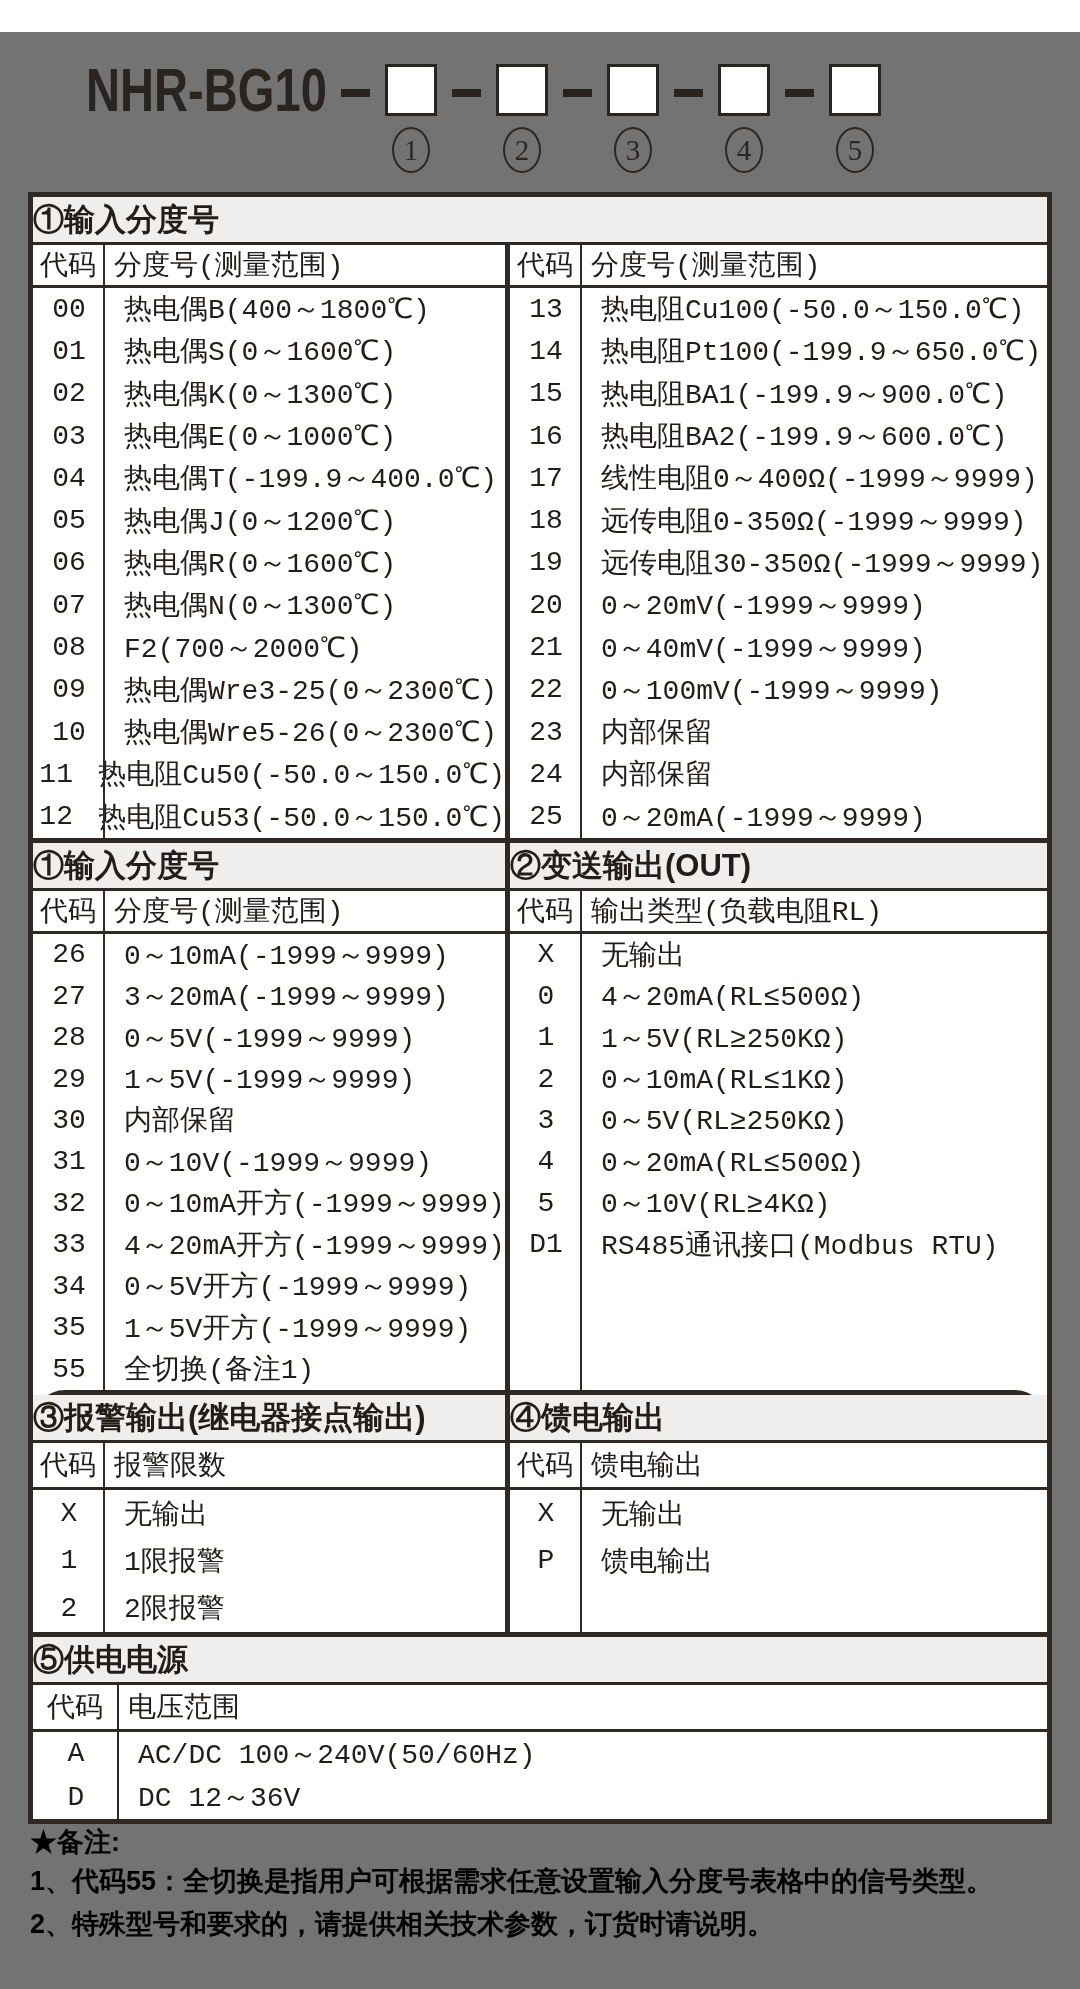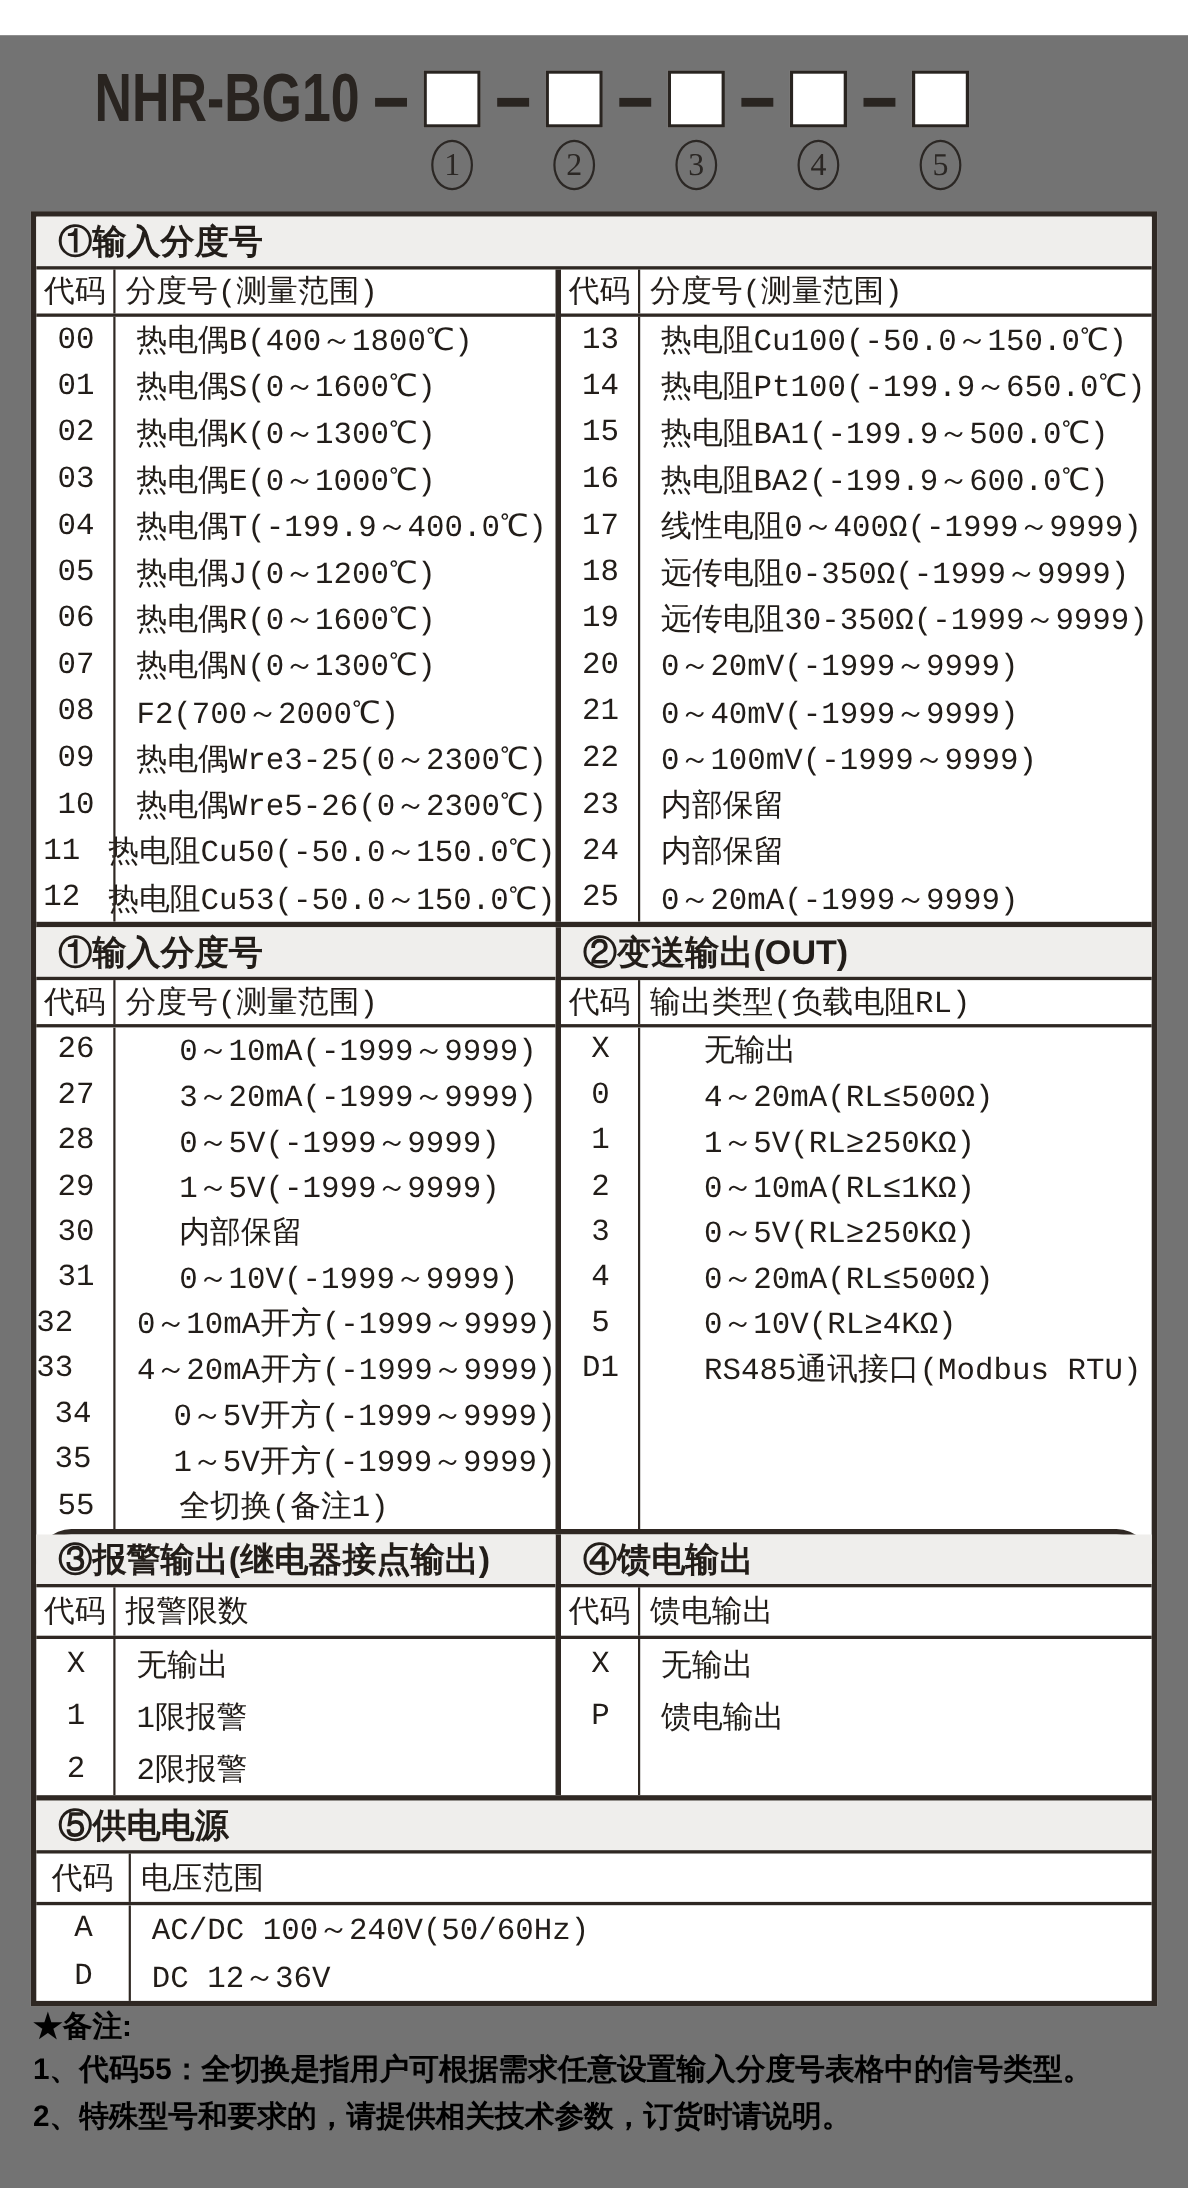--- a/index.html
+++ b/index.html
@@ -23,21 +23,21 @@
 
   
   .spec-table { position:absolute; top:160px; left:28px; width:1024px; border:5px solid var(--bd); background:#fff; }
   .section { width:100%; }
   .sec1 { height:641px; }
   .sec2 { height:552px; border-top:5px solid var(--bd); }
   .sec3 { height:242px; border-top:5px solid var(--bd);border-radius:32px; }
   .sec5 { height:187px; border-top:5px solid var(--bd); }
 
   .sec-header { height:48px; background:var(--hdrbg); border-bottom:3px solid var(--bd);
-                display:flex; align-items:center; padding-left:20px; }
+                display:flex; align-items:center; }
   .sec-header .t { font-weight:bold; font-size:31px; color:var(--ink);
                    font-family:"Liberation Sans", sans-serif; white-space:nowrap; }
 
   .cols { display:flex; width:100%; }
   .sec1 .cols { height:593px; }
   .sec2 .cols { height:547px; }
   .sec3 .cols { height:237px; }
   .half-l { width:477px; border-right:5px solid var(--bd); display:flex; flex-direction:column; }
   .half-r { flex:1; display:flex; flex-direction:column; }
 
@@ -45,21 +45,21 @@
             font-size:28px; color:var(--ink); font-family:"Liberation Mono","DejaVu Sans Mono",monospace; }
   .sec3 .colhdr, .sec5 .colhdr { flex-basis:47px; }
   .colhdr .code { width:72px; border-right:2px solid var(--bd); display:flex; align-items:center; justify-content:center; white-space:nowrap; }
   .colhdr .desc { flex:1; display:flex; align-items:center; padding-left:9px; white-space:nowrap; }
 
   .rows { position:relative; flex:1; display:flex; flex-direction:column;
           font-size:28px; color:var(--ink); font-family:"Liberation Mono","DejaVu Sans Mono",monospace; overflow:hidden; }
   .rows::before { content:""; position:absolute; left:70px; top:0; bottom:0; width:2px; background:var(--bd); }
   .row { display:flex; align-items:stretch; }
   .sec1 .row { flex:0 0 42.3px; }
-  .sec2 .row { flex:0 0 41.45px;gap:39px; }
+  .sec2 .row { flex:0 0 41.45px; }
   .sec3 .row { flex:0 0 47.3px; }
   .sec5 .row { flex:0 0 43.5px; }
   .row .code { width:72px; display:flex; align-items:center; justify-content:center; }
   .row .desc { flex:1; display:flex; align-items:center; padding-left:19px; white-space:nowrap; }
 
   
   .sec5 .body { display:flex; flex-direction:column; height:134px; }
   .sec5 .colhdr .code, .sec5 .row .code { width:86px; }
   .sec5 .rows::before { left:84px; }
 
@@ -224,21 +224,21 @@
                 <div class="desc">热电阻Cu100(-50.0～150.0℃)</div>
               </div>
 
               <div class="row">
                 <div class="code">14</div>
                 <div class="desc">热电阻Pt100(-199.9～650.0℃)</div>
               </div>
 
               <div class="row">
                 <div class="code">15</div>
-                <div class="desc">热电阻BA1(-199.9～500.0℃)</div>
+                <div class="desc">热电阻BA1(-199.9～900.0℃)</div>
               </div>
 
               <div class="row">
                 <div class="code">16</div>
                 <div class="desc">热电阻BA2(-199.9～600.0℃)</div>
               </div>
 
               <div class="row">
                 <div class="code">17</div>
                 <div class="desc">线性电阻0～400Ω(-1999～9999)</div>

